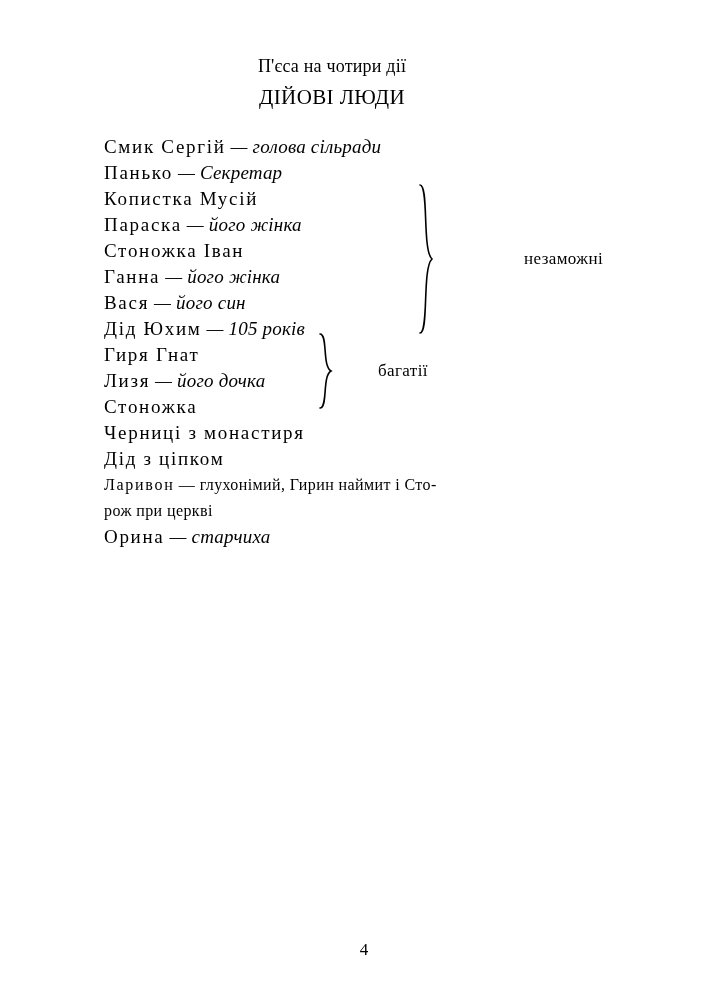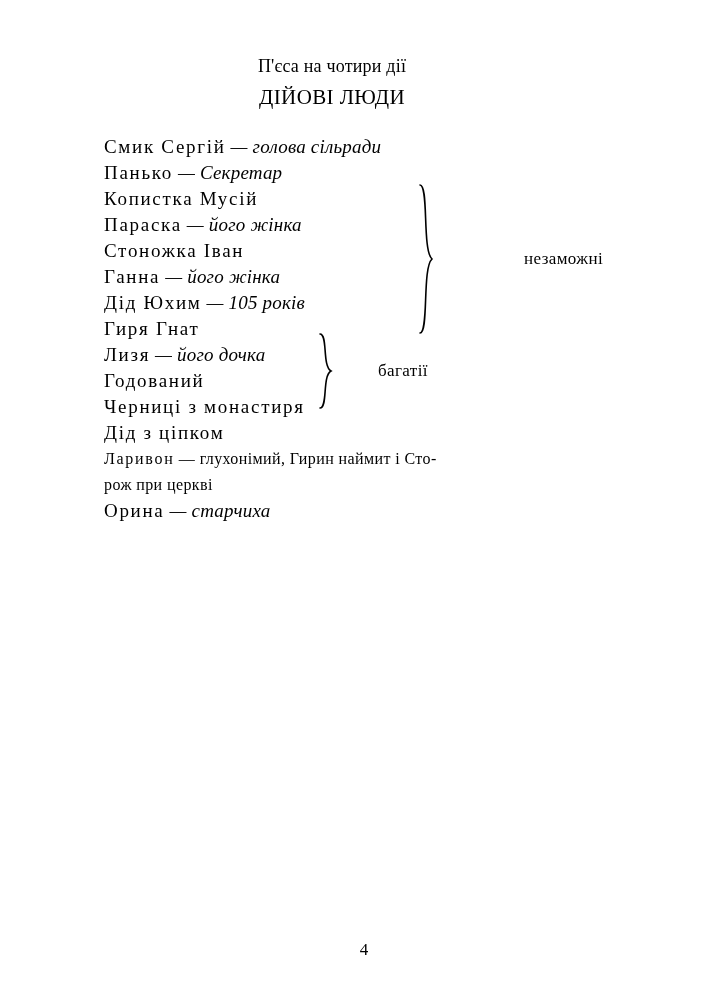--- a/index.html
+++ b/index.html
@@ -118,24 +118,25 @@
     <p class="title">ДІЙОВІ ЛЮДИ</p>
   </div>
 
   <div class="cast">
     <div class="cast-line"><span class="nm">Смик Сергій</span><span class="desc"> — голова сільради</span></div>
     <div class="cast-line"><span class="nm">Панько</span><span class="desc"> — Секретар</span></div>
     <div class="cast-line"><span class="nm">Копистка Мусій</span><span class="desc"></span></div>
     <div class="cast-line"><span class="nm">Параска</span><span class="desc"> — його жінка</span></div>
     <div class="cast-line"><span class="nm">Стоножка Іван</span><span class="desc"></span></div>
     <div class="cast-line"><span class="nm">Ганна</span><span class="desc"> — його жінка</span></div>
+    <div class="cast-line"><span class="nm">Вася</span><span class="desc"> — його син</span></div>
     <div class="cast-line"><span class="nm">Дід Юхим</span><span class="desc"> — 105 років</span></div>
     <div class="cast-line"><span class="nm">Гиря Гнат</span><span class="desc"></span></div>
     <div class="cast-line"><span class="nm">Лизя</span><span class="desc"> — його дочка</span></div>
-    <div class="cast-line"><span class="nm">Годований</span><span class="desc"></span></div>
+    <div class="cast-line"><span class="nm">Стоножка</span><span class="desc"></span></div>
     <div class="cast-line"><span class="nm">Черниці з монастиря</span><span class="desc"></span></div>
     <div class="cast-line"><span class="nm">Дід з ціпком</span><span class="desc"></span></div>
     <div class="wrap-line"><span class="nm">Ларивон</span><span class="desc"> — глухонімий, Гирин наймит і Сто-</span></div>
     <div class="wrap-line">рож при церкві</div>
     <div class="cast-line"><span class="nm">Орина</span><span class="desc"> — старчиха</span></div>
   </div>
 
   <div class="brace brace-1">
     <svg width="22" height="150" viewBox="0 0 22 150" fill="none" xmlns="http://www.w3.org/2000/svg">
       <path d="M2 1 C 11 1, 4 66, 14 75 C 4 84, 11 149, 2 149" stroke="#000" stroke-width="1.6" fill="none" stroke-linecap="round"></path>

